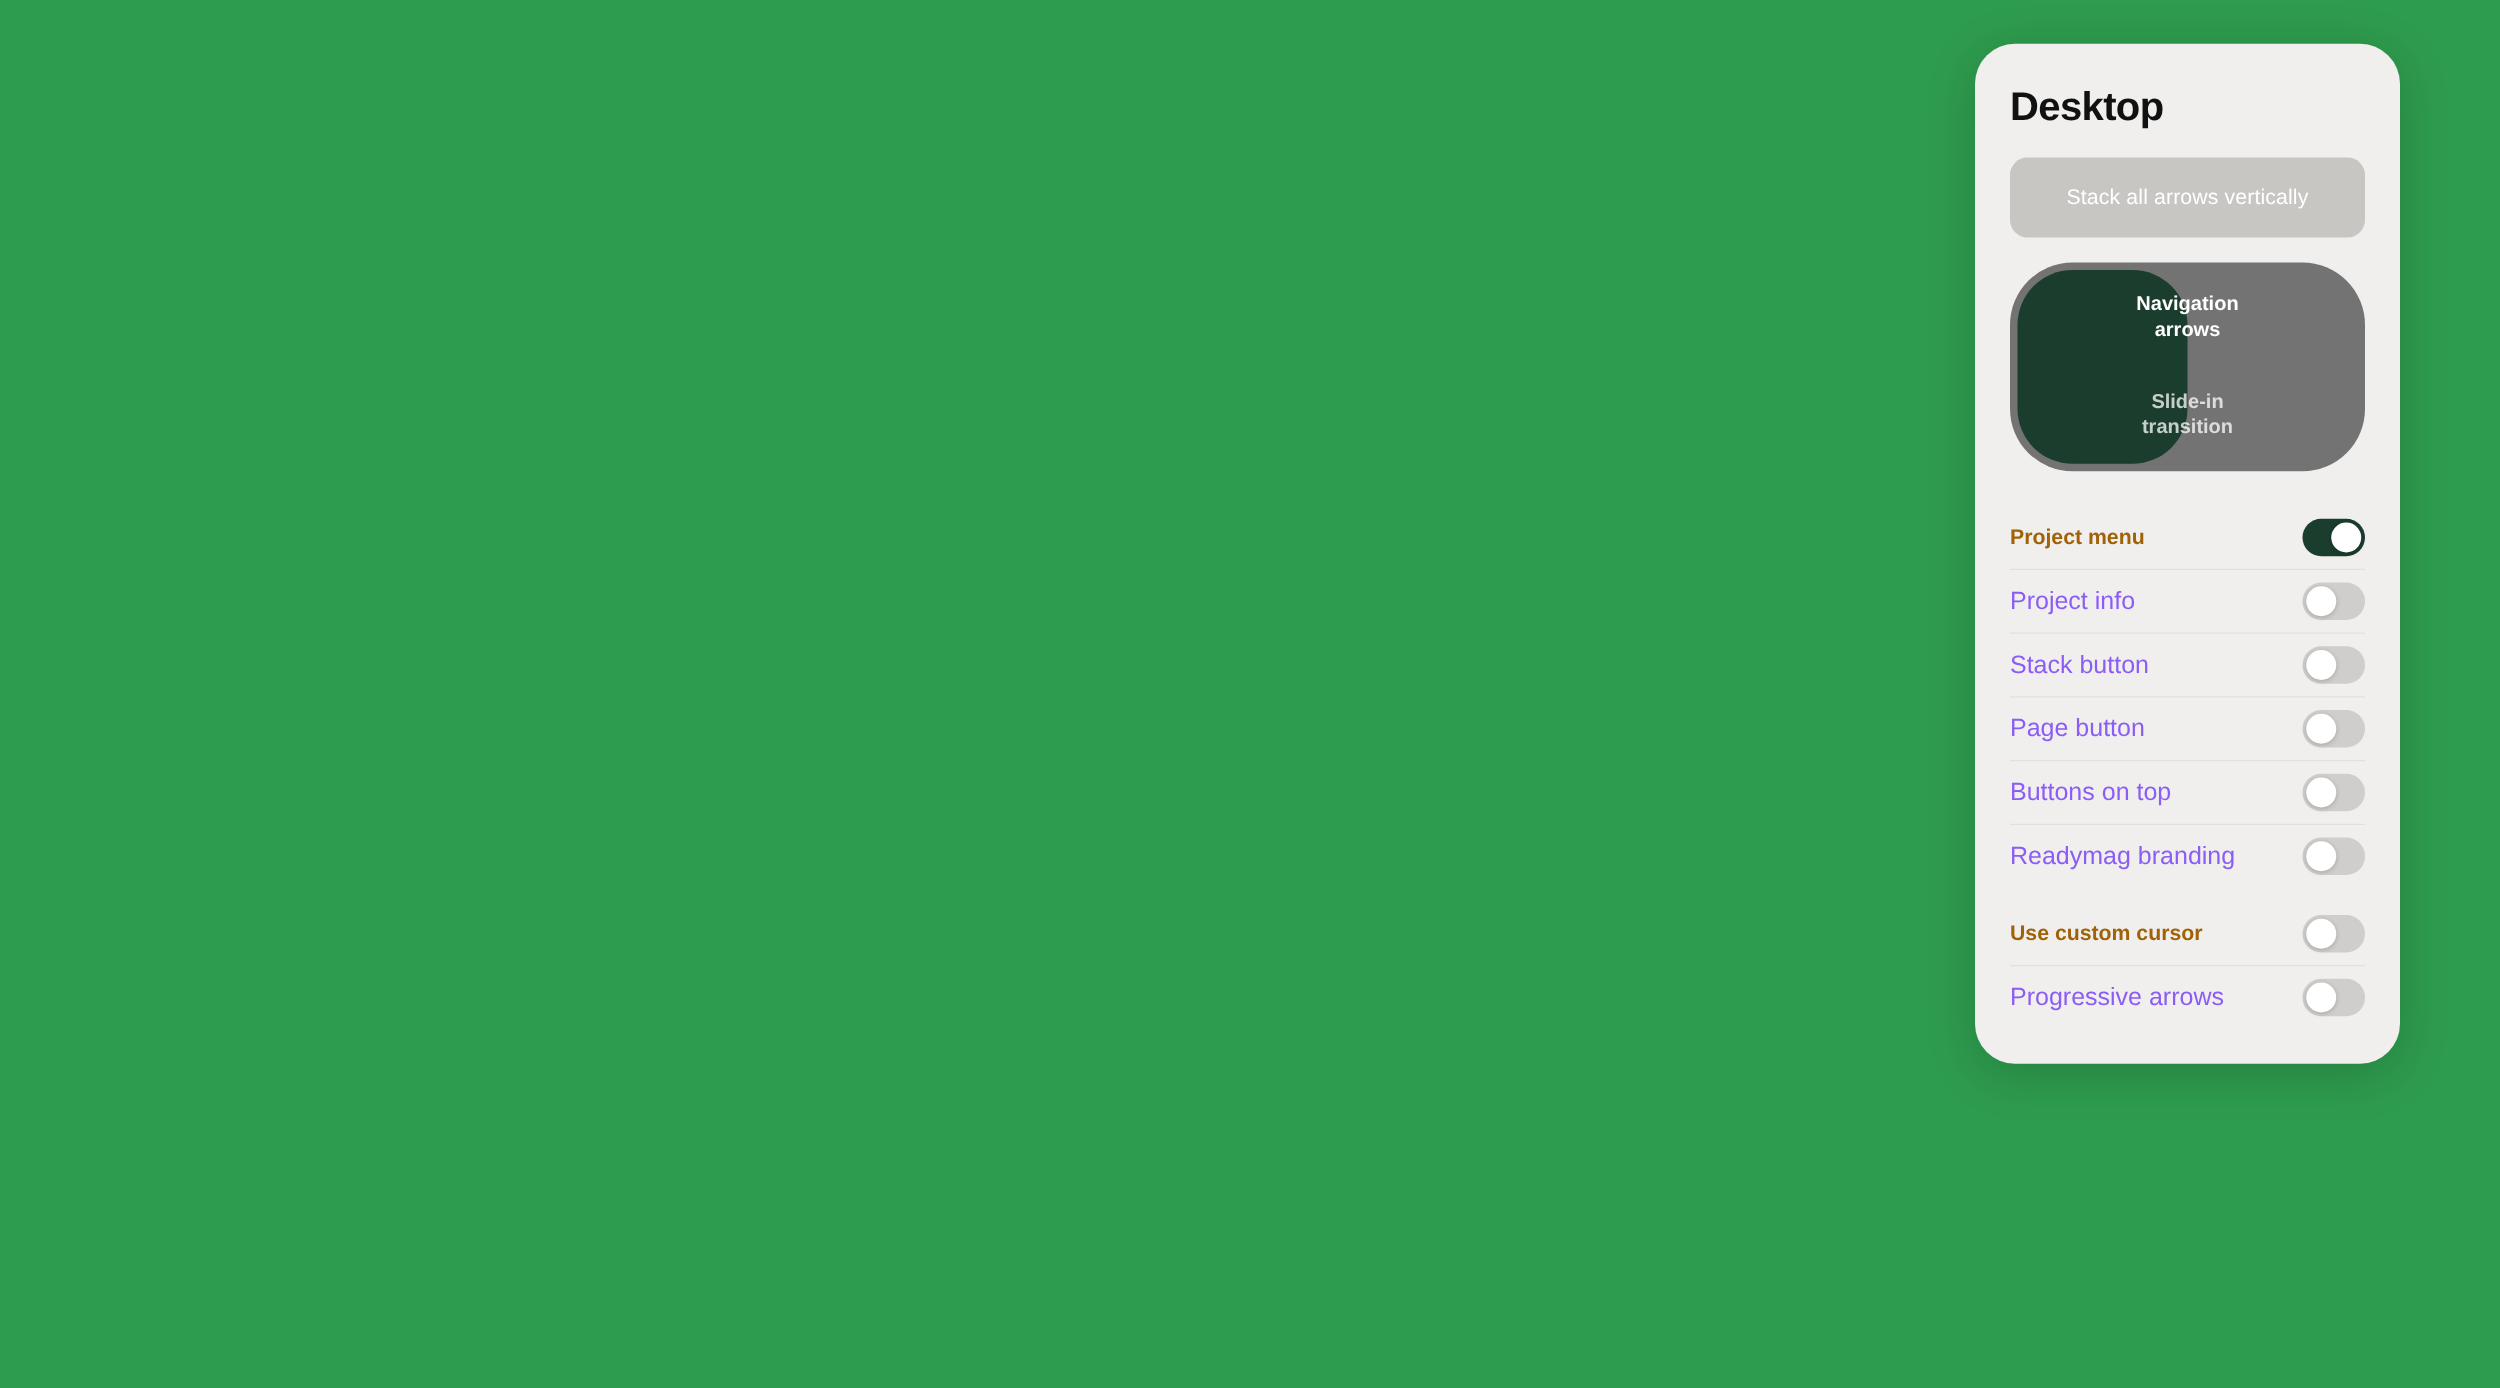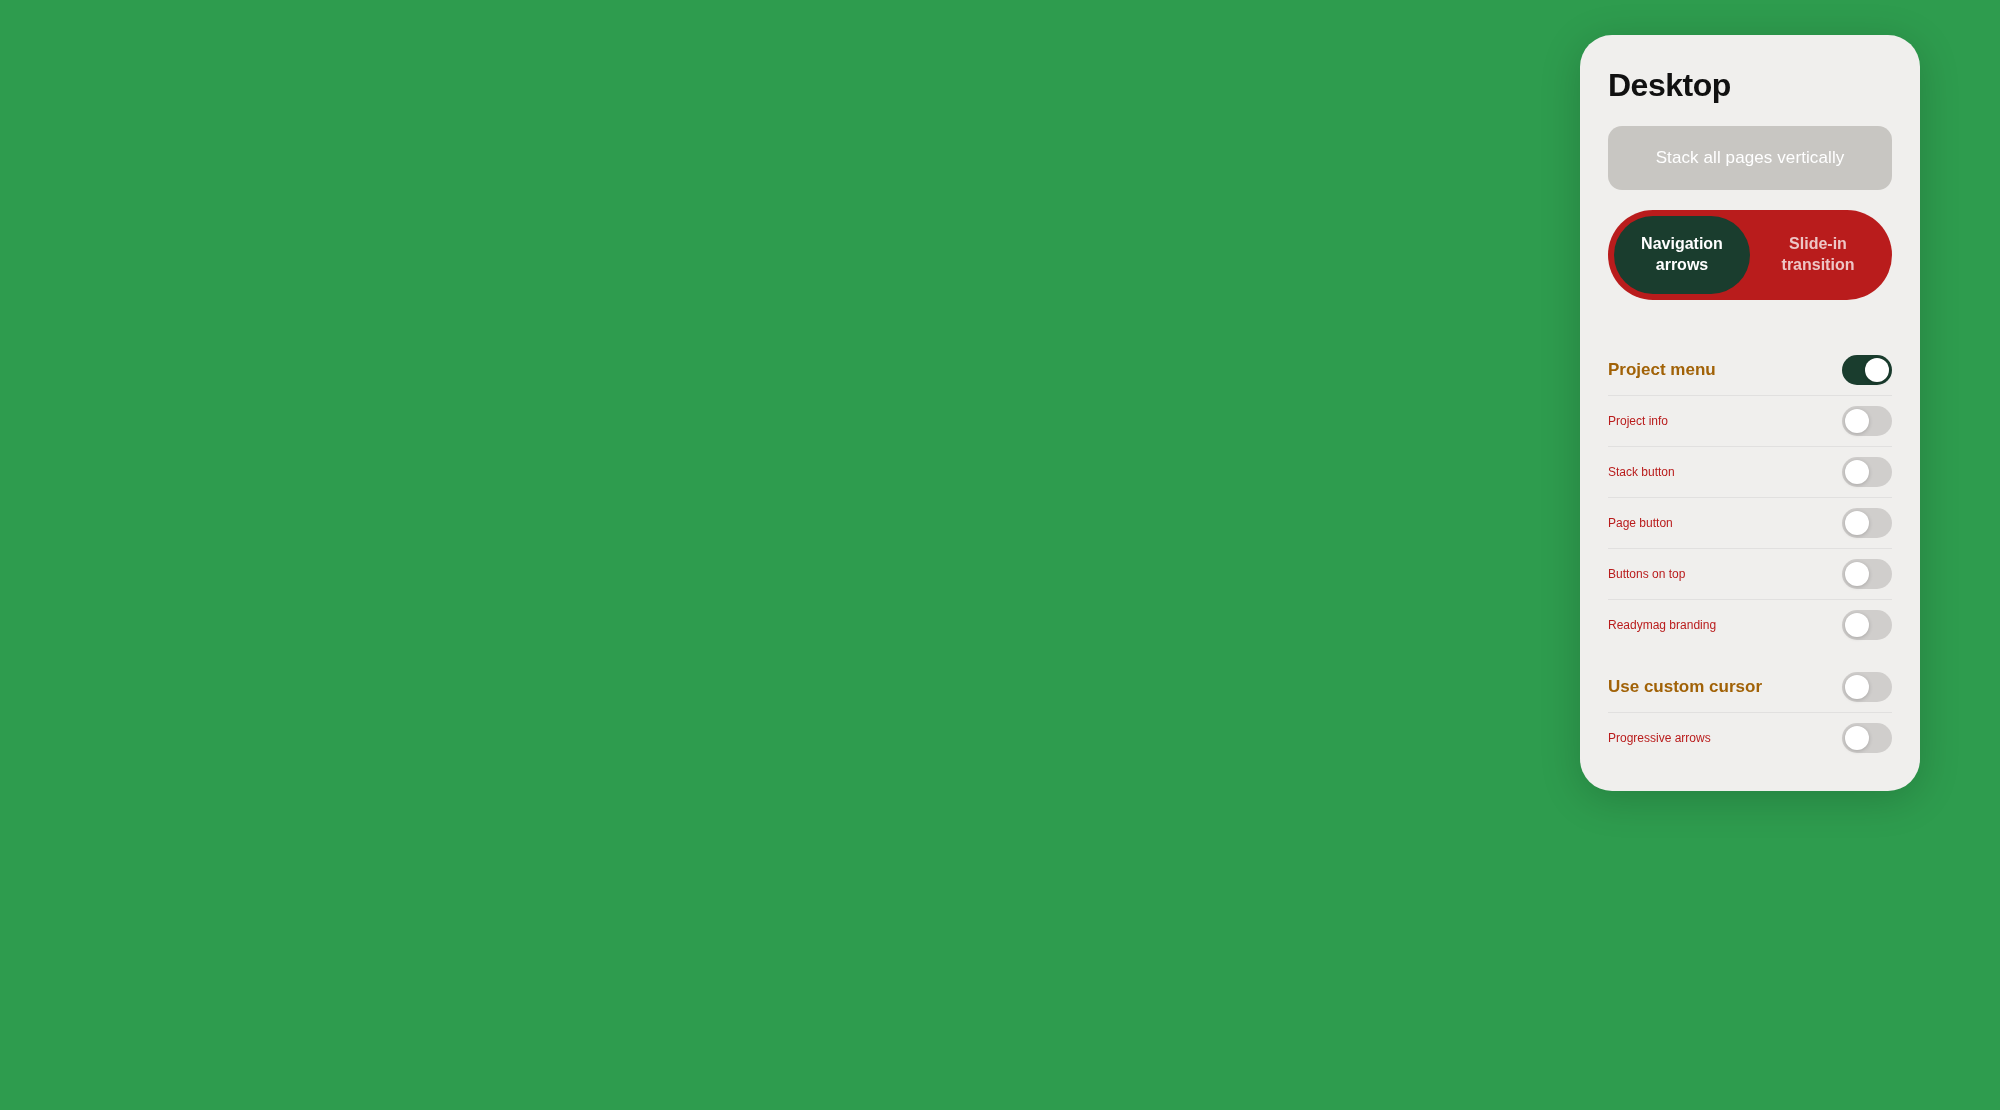--- a/index.html
+++ b/index.html
@@ -42,26 +42,27 @@
       color: #fff;
       text-align: center;
       cursor: pointer;
       margin-bottom: 20px;
       font-weight: 500;
       letter-spacing: 0.1px;
     }
 
     .toggle-group {
       display: flex;
-      background: #b91c1c;
+      background: #737373;
       border-radius: 50px;
       padding: 6px;
-      margin-bottom: 45px;
+      margin-bottom: 28px;
       position: relative;
       overflow: visible;
+      flex-direction: column;
     }
 
     .toggle-option {
       flex: 1;
       padding: 18px 10px;
       text-align: center;
       font-size: 16px;
       font-weight: 600;
       color: rgba(255,255,255,0.75);
       cursor: pointer;
@@ -97,22 +98,22 @@
       border-bottom: none;
     }
 
     .settings-row.bold-label .row-label {
       font-weight: 700;
       font-size: 17px;
       color: #a16207;
     }
 
     .row-label {
-      font-size: 12px;
-      color: #b91c1c;
+      font-size: 20px;
+      color: #8b5cf6;
       font-weight: 400;
     }
 
     
     .toggle-switch {
       position: relative;
       width: 50px;
       height: 30px;
       cursor: pointer;
       flex-shrink: 0;
@@ -157,21 +158,21 @@
     .section-gap {
       height: 12px;
     }
   </style>
 </head>
 <body>
 
 <div class="panel">
   <div class="panel-title">Desktop</div>
 
-  <button class="stack-button">Stack all pages vertically</button>
+  <button class="stack-button">Stack all arrows vertically</button>
 
   <div class="toggle-group">
     <div class="toggle-option-bg"></div>
     <div class="toggle-option active">Navigation<br>arrows</div>
     <div class="toggle-option">Slide-in<br>transition</div>
   </div>
 
   <div>
     <div class="settings-row bold-label">
       <span class="row-label">Project menu</span>

